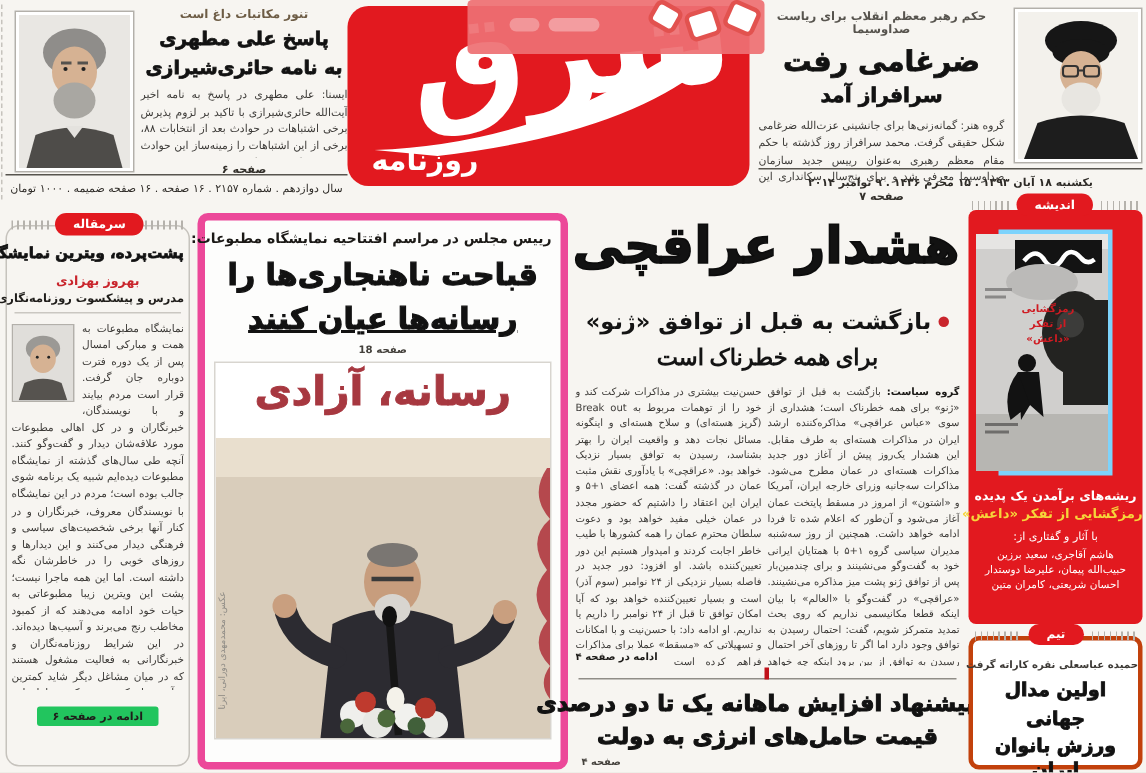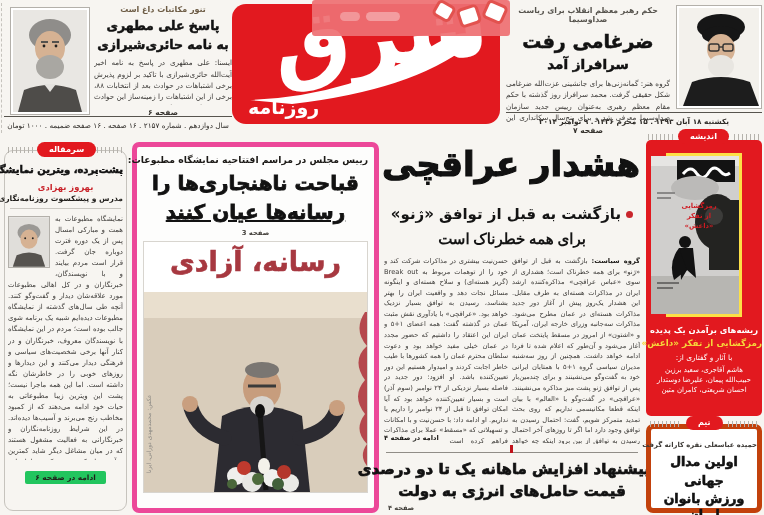--- a/index.html
+++ b/index.html
@@ -129,21 +129,21 @@
     </div>
     <div style="margin-top:5px;">
       <span class="continue-box">ادامه در صفحه ۶</span>
     </div>
   </div>
 
   <div class="abs" style="left:132px;top:142px;width:247px;height:371px;background:#fdfdfc;border:5px solid #ec4899;border-radius:7px;padding:7px 6px 5px;">
     <div class="c" style="font-size:9.3px;font-weight:bold;color:#1b1916;white-space:nowrap;">رییس مجلس در مراسم افتتاحیه نمایشگاه مطبوعات:</div>
     <div class="c titr" style="font-size:20px;line-height:1.6;margin-top:2px;-webkit-text-stroke:0.8px #121212;">قباحت ناهنجاری‌ها را</div>
     <div class="c titr" style="font-size:20px;line-height:1.35;text-decoration:underline;-webkit-text-stroke:0.8px #121212;">رسانه‌ها عیان کنند</div>
-    <div class="c" style="font-size:6.8px;font-weight:bold;color:#44413c;margin-top:3px;">صفحه 3</div>
+    <div class="c" style="font-size:6.8px;font-weight:bold;color:#44413c;margin-top:3px;">صفحه 18</div>
     <div style="position:relative;margin-top:4px;height:252px;border:1px solid #d8d5cf;background:#fff;overflow:hidden;">
       <div class="c" style="font-size:27px;font-weight:bold;color:#a73840;padding-top:4px;-webkit-text-stroke:0.6px #a73840;">رسانه، آزادی</div>
       <svg width="233" height="200" viewBox="0 0 233 200" style="position:absolute;left:0;bottom:0;">
         <rect width="233" height="200" fill="#d9cdbb"></rect>
         <rect width="233" height="26" fill="#e9dfce"></rect>
         <path d="M221,20 q-12,18 2,34 q-16,14 -2,34 q-14,16 0,34 q-12,16 2,30 q-10,14 4,26 L233,178 L233,20 Z" fill="#b03a41" opacity="0.9"></path>
         <path d="M70,200 L78,124 Q116,104 158,124 L166,200 Z" fill="#2c2b31"></path>
         <path d="M80,146 Q54,138 47,116" stroke="#2c2b31" stroke-width="15" fill="none" stroke-linecap="round"></path>
         <path d="M156,146 Q184,140 192,120" stroke="#2c2b31" stroke-width="15" fill="none" stroke-linecap="round"></path>
         <circle cx="46" cy="112" r="8" fill="#c99f7f"></circle>
@@ -189,21 +189,21 @@
   <div class="abs c" style="left:374px;top:457px;width:276px;">
     <div class="titr" style="font-size:15px;line-height:1.6;white-space:nowrap;-webkit-text-stroke:0.7px #121212;">پیشنهاد افزایش ماهانه یک تا دو درصدی</div>
     <div class="titr" style="font-size:15px;line-height:1.45;white-space:nowrap;-webkit-text-stroke:0.7px #121212;">قیمت حامل‌های انرژی به دولت</div>
   </div>
   <div class="abs" style="left:388px;top:504px;font-size:6.6px;font-weight:bold;color:#44413c;">صفحه ۴</div>
 
   <div class="abs ticks" style="left:648px;top:134px;width:26px;"></div>
   <div class="abs ticks" style="left:734px;top:134px;width:26px;"></div>
   <div class="abs red-panel" style="left:646px;top:140px;width:116px;height:276px;">
     <div class="c" style="padding-top:13px;">
-      <div style="position:relative;margin:0 auto;width:76px;height:164px;background:#fde047;padding:3px;">
+      <div style="position:relative;margin:0 auto;width:76px;height:164px;background:#7dd3fc;padding:3px;">
         <svg width="88" height="158" viewBox="0 0 88 158">
           <rect width="88" height="158" fill="#d0cfcd"></rect>
           <rect width="88" height="10" fill="#e6e5e3"></rect>
           <rect x="26" y="4" width="58" height="22" fill="#131313"></rect>
           <path d="M32,18 q8,-10 14,0 q6,8 12,-2 q5,-8 12,0 q4,5 9,1" stroke="#fff" stroke-width="3" fill="none"></path>
           <ellipse cx="44" cy="32" rx="24" ry="12" fill="#bbbab8"></ellipse>
           <ellipse cx="66" cy="66" rx="22" ry="28" fill="#232321"></ellipse>
           <rect x="58" y="44" width="30" height="70" fill="#232321"></rect>
           <circle cx="63" cy="60" r="9" fill="#3c3c3a"></circle>
           <rect y="120" width="88" height="38" fill="#b7b6b2"></rect>
@@ -225,21 +225,21 @@
       <div style="color:#fff;font-weight:bold;font-size:8.4px;margin-top:8px;white-space:nowrap;">ریشه‌های برآمدن یک پدیده</div>
       <div style="color:#f6d53a;font-weight:bold;font-size:8.8px;margin-top:3px;white-space:nowrap;">رمزگشایی از تفکر «داعش»</div>
       <div style="color:#fff;font-size:7.4px;margin-top:5px;">با آثار و گفتاری از:</div>
       <div style="color:#fff;font-size:7px;margin-top:4px;white-space:nowrap;">هاشم آقاجری، سعید برزین</div>
       <div style="color:#fff;font-size:7px;margin-top:2px;white-space:nowrap;">حبیب‌الله پیمان، علیرضا دوستدار</div>
       <div style="color:#fff;font-size:7px;margin-top:2px;white-space:nowrap;">احسان شریعتی، کامران متین</div>
     </div>
   </div>
   <div class="abs badge" style="left:678px;top:129px;font-size:8.2px;">اندیشه</div>
 
-  <div class="abs" style="left:646px;top:424px;width:116px;height:89px;background:#fff;border:5px solid #c2410c;border-radius:7px;">
+  <div class="abs" style="left:646px;top:424px;width:116px;height:89px;background:#fff;border:3px solid #c2410c;border-radius:7px;">
     <div class="c" style="padding-top:12px;">
       <div style="font-size:6.8px;font-weight:bold;color:#3c3935;white-space:nowrap;">حمیده عباسعلی نقره کاراته گرفت</div>
       <div class="titr" style="font-size:12.5px;line-height:1.55;margin-top:3px;-webkit-text-stroke:0.6px #121212;">اولین مدال جهانی</div>
       <div class="titr" style="font-size:12.5px;line-height:1.3;-webkit-text-stroke:0.6px #121212;">ورزش بانوان ایران</div>
       <div style="font-size:6.6px;font-weight:bold;color:#55524c;margin-top:4px;">صفحه ۹</div>
     </div>
   </div>
   <div class="abs ticks" style="left:650px;top:421px;width:30px;"></div>
   <div class="abs ticks" style="left:728px;top:421px;width:30px;"></div>
   <div class="abs badge" style="left:686px;top:416px;font-size:8px;">تیم</div>

